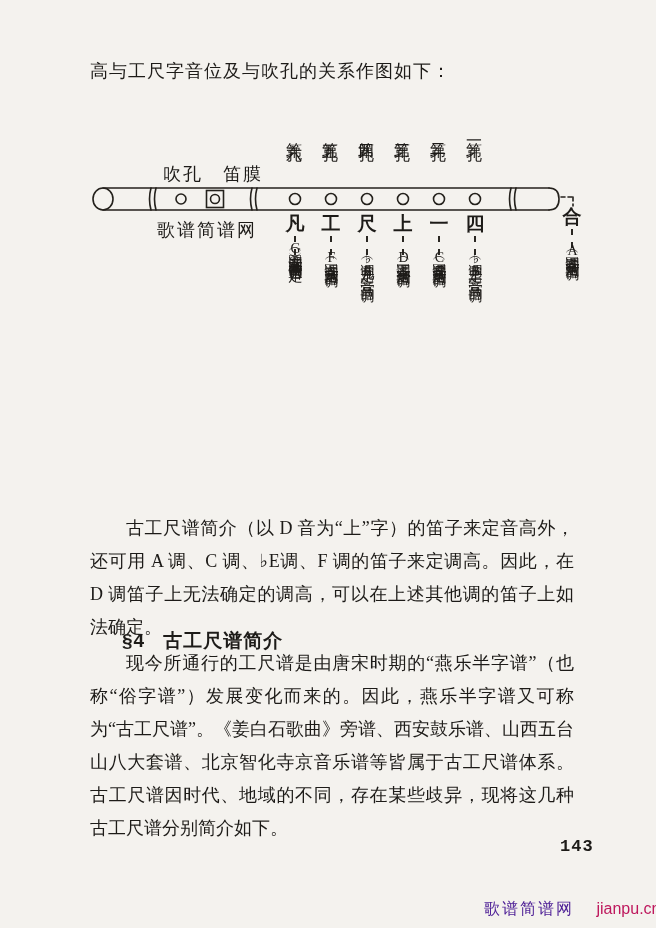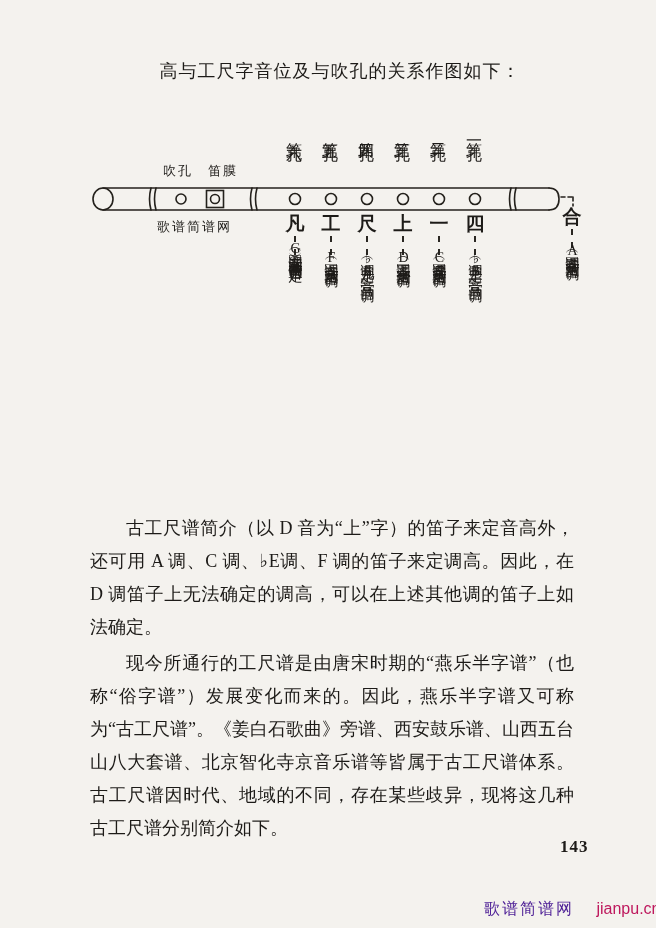--- a/index.html
+++ b/index.html
@@ -6,32 +6,32 @@
   .page{
     position:relative;
     width:656px;height:928px;
     background:#f4f2ee;
     font-family:"Liberation Serif","DejaVu Serif",serif;
     color:#1d1b18;
     overflow:hidden;
   }
   .header-line{
     position:absolute;left:90px;top:55px;width:500px;
-    font-size:18px;line-height:33px;letter-spacing:1px;text-align:center;
+    font-size:18px;line-height:33px;letter-spacing:1px;
   }
   
   .flute-svg{position:absolute;left:85px;top:180px;}
   .hole-label{
     position:absolute;top:130px;
     writing-mode:vertical-rl;text-orientation:upright;
     font-size:16px;line-height:18px;letter-spacing:2px;
     white-space:nowrap;
   }
   .small-label{
-    position:absolute;font-size:13px;letter-spacing:2px;white-space:nowrap;
+    position:absolute;font-size:18px;letter-spacing:2px;white-space:nowrap;
   }
   .note-col{
     position:absolute;width:26px;
     display:flex;flex-direction:column;align-items:center;
   }
   .note-char{font-size:19px;line-height:20px;font-weight:bold;}
   .vdash{
     width:0;height:19px;margin:2px 0 2px 0;
     border-left:2px dashed #2a2722;
   }
@@ -51,21 +51,21 @@
   .para2{top:647px;}
   .section-heading{
     position:absolute;left:122px;top:626px;
     font-size:19px;line-height:30px;font-weight:bold;
     font-family:"Liberation Sans","DejaVu Sans",sans-serif;
     letter-spacing:1px;
   }
   .section-heading .sec-no{margin-right:18px;}
   .page-number{
     position:absolute;left:560px;top:837px;
-    font-size:17px;font-weight:bold;letter-spacing:1px;
+    font-size:17px;font-weight:bold;letter-spacing:1px;font-family:Liberation Mono, monospace;
   }
   .watermark{
     position:absolute;left:484px;top:899px;
     font-size:16px;white-space:nowrap;
     font-family:"Liberation Sans","DejaVu Sans",sans-serif;
   }
   .watermark .wm-site{color:#4c1d95;letter-spacing:2px;}
   .watermark .wm-url{color:#be185d;margin-left:18px;}
 </style>
 </head>
@@ -152,20 +152,23 @@
       </div>
       <div class="note-col" style="left: 559px; top: 207px;">
         <span class="note-char">合</span>
         <span class="vdash"></span>
         <span class="vtext">定乙字调（A调）的「宫」音</span>
       </div>
     </div>
 
   <p class="para para1">古工尺谱简介（以 D 音为“上”字）的笛子来定音高外，还可用 A 调、C 调、♭E调、F 调的笛子来定调高。因此，在 D 调笛子上无法确定的调高，可以在上述其他调的笛子上如法确定。</p>
 
+  <div class="section-heading">
+    <span class="sec-no">§4</span><span>古工尺谱简介</span>
+  </div>
 
   <p class="para para2">现今所通行的工尺谱是由唐宋时期的“燕乐半字谱”（也称“俗字谱”）发展变化而来的。因此，燕乐半字谱又可称为“古工尺谱”。《姜白石歌曲》旁谱、西安鼓乐谱、山西五台山八大套谱、北京智化寺京音乐谱等皆属于古工尺谱体系。古工尺谱因时代、地域的不同，存在某些歧异，现将这几种古工尺谱分别简介如下。</p>
 
   <div class="page-number">143</div>
 
   <div class="watermark">
     <span class="wm-site">歌谱简谱网</span>
     <span class="wm-url">jianpu.cn</span>
   </div>
 

